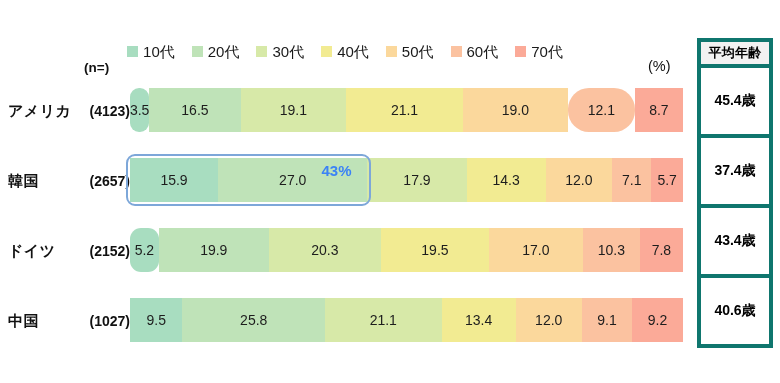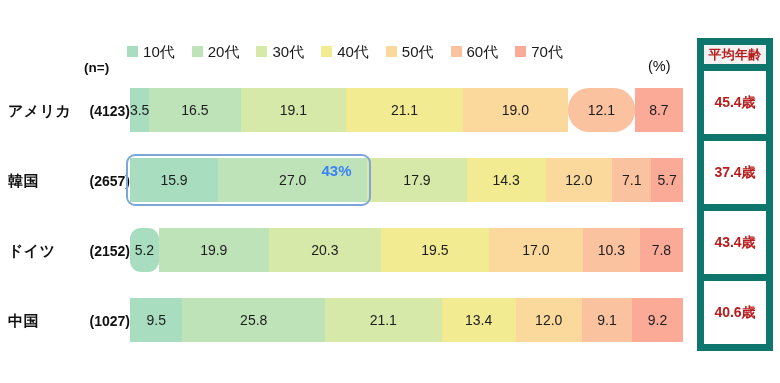--- a/index.html
+++ b/index.html
@@ -118,25 +118,25 @@
   }
 
   
   #avg-table {
     position: absolute;
     left: 697px; top: 38px;
     width: 76px;
     border-collapse: collapse;
   }
   #avg-table th, #avg-table td {
-    border: 7px solid #0f766e;
+    border: 4px solid #0f766e;
     text-align: center;
     font-size: 13.5px;
     font-weight: bold;
-    color: #b91c1c;
+    color: #000000;
     padding: 0;
   }
   #avg-table th {
     height: 26px;
     background: #f2f2f2;
     font-size: 13px;
     letter-spacing: 0.3px;
   }
   #avg-table td {
     height: 70px;
@@ -179,21 +179,21 @@
   </div>
 
 <div id="n-header">(n=)</div>
 <div id="pct-header">(%)</div>
 
 <div id="rows">
     <div class="row">
       <div class="row-country">アメリカ</div>
       <div class="row-n">(4123)</div>
       <div class="bar">
-        <div class="seg" style="width: 3.5%; background: rgb(168, 221, 192);">
+        <div class="seg" style="width: 3.5%; background: rgb(168, 221, 192); border-radius: 9px;">
           <span>3.5</span>
         </div>
         <div class="seg" style="width: 16.5%; background: rgb(191, 227, 184);">
           <span>16.5</span>
         </div>
         <div class="seg" style="width: 19.1%; background: rgb(215, 233, 168);">
           <span>19.1</span>
         </div>
         <div class="seg" style="width: 21.1%; background: rgb(242, 235, 146);">
           <span>21.1</span>

